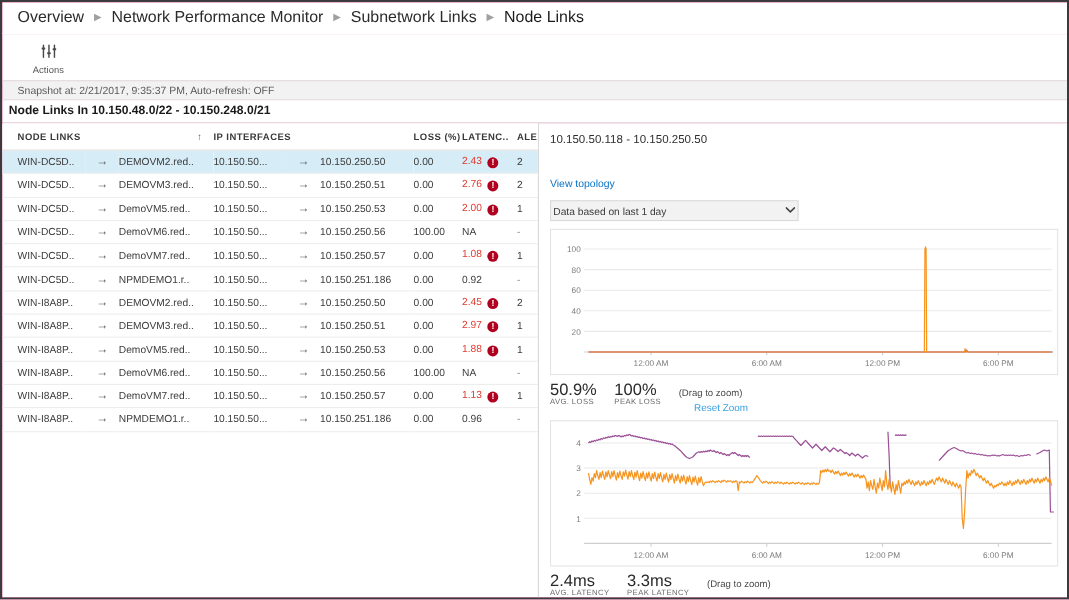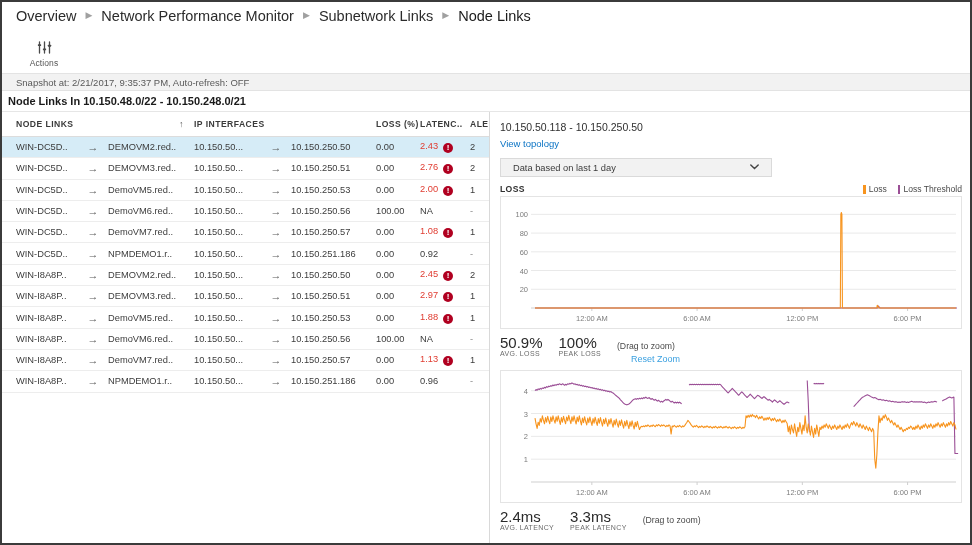--- a/index.html
+++ b/index.html
@@ -173,32 +173,32 @@
   .dash { color: #8a8a8a; }
 
   
   .right {
     width: 481px;
     background: #ffffff;
     padding: 9px 8px 0 10px;
     position: relative;
     overflow: hidden;
   }
-  .det-title { font-size: 10.5px; color: #2f2f2f; margin-bottom: 0; }
+  .det-title { font-size: 10.5px; color: #2f2f2f; margin-bottom: 24px; }
   .det-link {
     font-size: 9.5px; color: #0a73c4;
     text-decoration: none; display: inline-block;
     margin-bottom: 9px;
   }
   .selectbox {
-    width: 272px; height: 19px;
+    width: 226px; height: 19px;
     background: #f2f2f2;
     border: 1px solid #dadada;
     display: flex; align-items: center;
-    padding: 0 12px;
+    padding: 0 2px;
     font-size: 9.3px; color: #3b3b3b;
     justify-content: space-between;
     margin-bottom: 7px;
   }
   .selectbox .chev { font-size: 8px; color: #444; }
 
   .chart-head {
     display: flex; align-items: center;
     justify-content: space-between;
     margin-bottom: 2px;
@@ -440,33 +440,20 @@
       <div class="selectbox">
         <span>Data based on last 1 day</span>
         <span class="chev">
           <svg width="9" height="6" viewBox="0 0 9 6" aria-hidden="true">
             <path d="M0.8 1 L4.5 4.6 L8.2 1" stroke="#444" stroke-width="1.4" fill="none" stroke-linecap="round"></path>
           </svg>
         </span>
       </div>
 
       
-      <div class="chart-head">
-        <span class="chart-label">LOSS</span>
-        <span class="legend">
-          <span class="leg">
-            <span class="sw" style="background:#f7941e"></span>
-            <span class="lb">Loss</span>
-          </span>
-          <span class="leg">
-            <span class="sw" style="background:#9b4f96"></span>
-            <span class="lb">Loss Threshold</span>
-          </span>
-        </span>
-      </div>
       <div class="chartbox">
         <svg id="lossSvg" width="461" height="131" viewBox="0 0 461 131">
             <line x1="30" x2="455" y1="92.27272727272728" y2="92.27272727272728" stroke="#e9e9e9" stroke-width="1"></line>
             <text x="27" y="95.27272727272728" text-anchor="end" font-size="7.5" fill="#7c7c7c" font-family="&quot;Liberation Sans&quot;, sans-serif">20</text>
             <line x1="30" x2="455" y1="73.54545454545455" y2="73.54545454545455" stroke="#e9e9e9" stroke-width="1"></line>
             <text x="27" y="76.54545454545455" text-anchor="end" font-size="7.5" fill="#7c7c7c" font-family="&quot;Liberation Sans&quot;, sans-serif">40</text>
             <line x1="30" x2="455" y1="54.81818181818182" y2="54.81818181818182" stroke="#e9e9e9" stroke-width="1"></line>
             <text x="27" y="57.81818181818182" text-anchor="end" font-size="7.5" fill="#7c7c7c" font-family="&quot;Liberation Sans&quot;, sans-serif">60</text>
             <line x1="30" x2="455" y1="36.09090909090909" y2="36.09090909090909" stroke="#e9e9e9" stroke-width="1"></line>
             <text x="27" y="39.09090909090909" text-anchor="end" font-size="7.5" fill="#7c7c7c" font-family="&quot;Liberation Sans&quot;, sans-serif">80</text>

